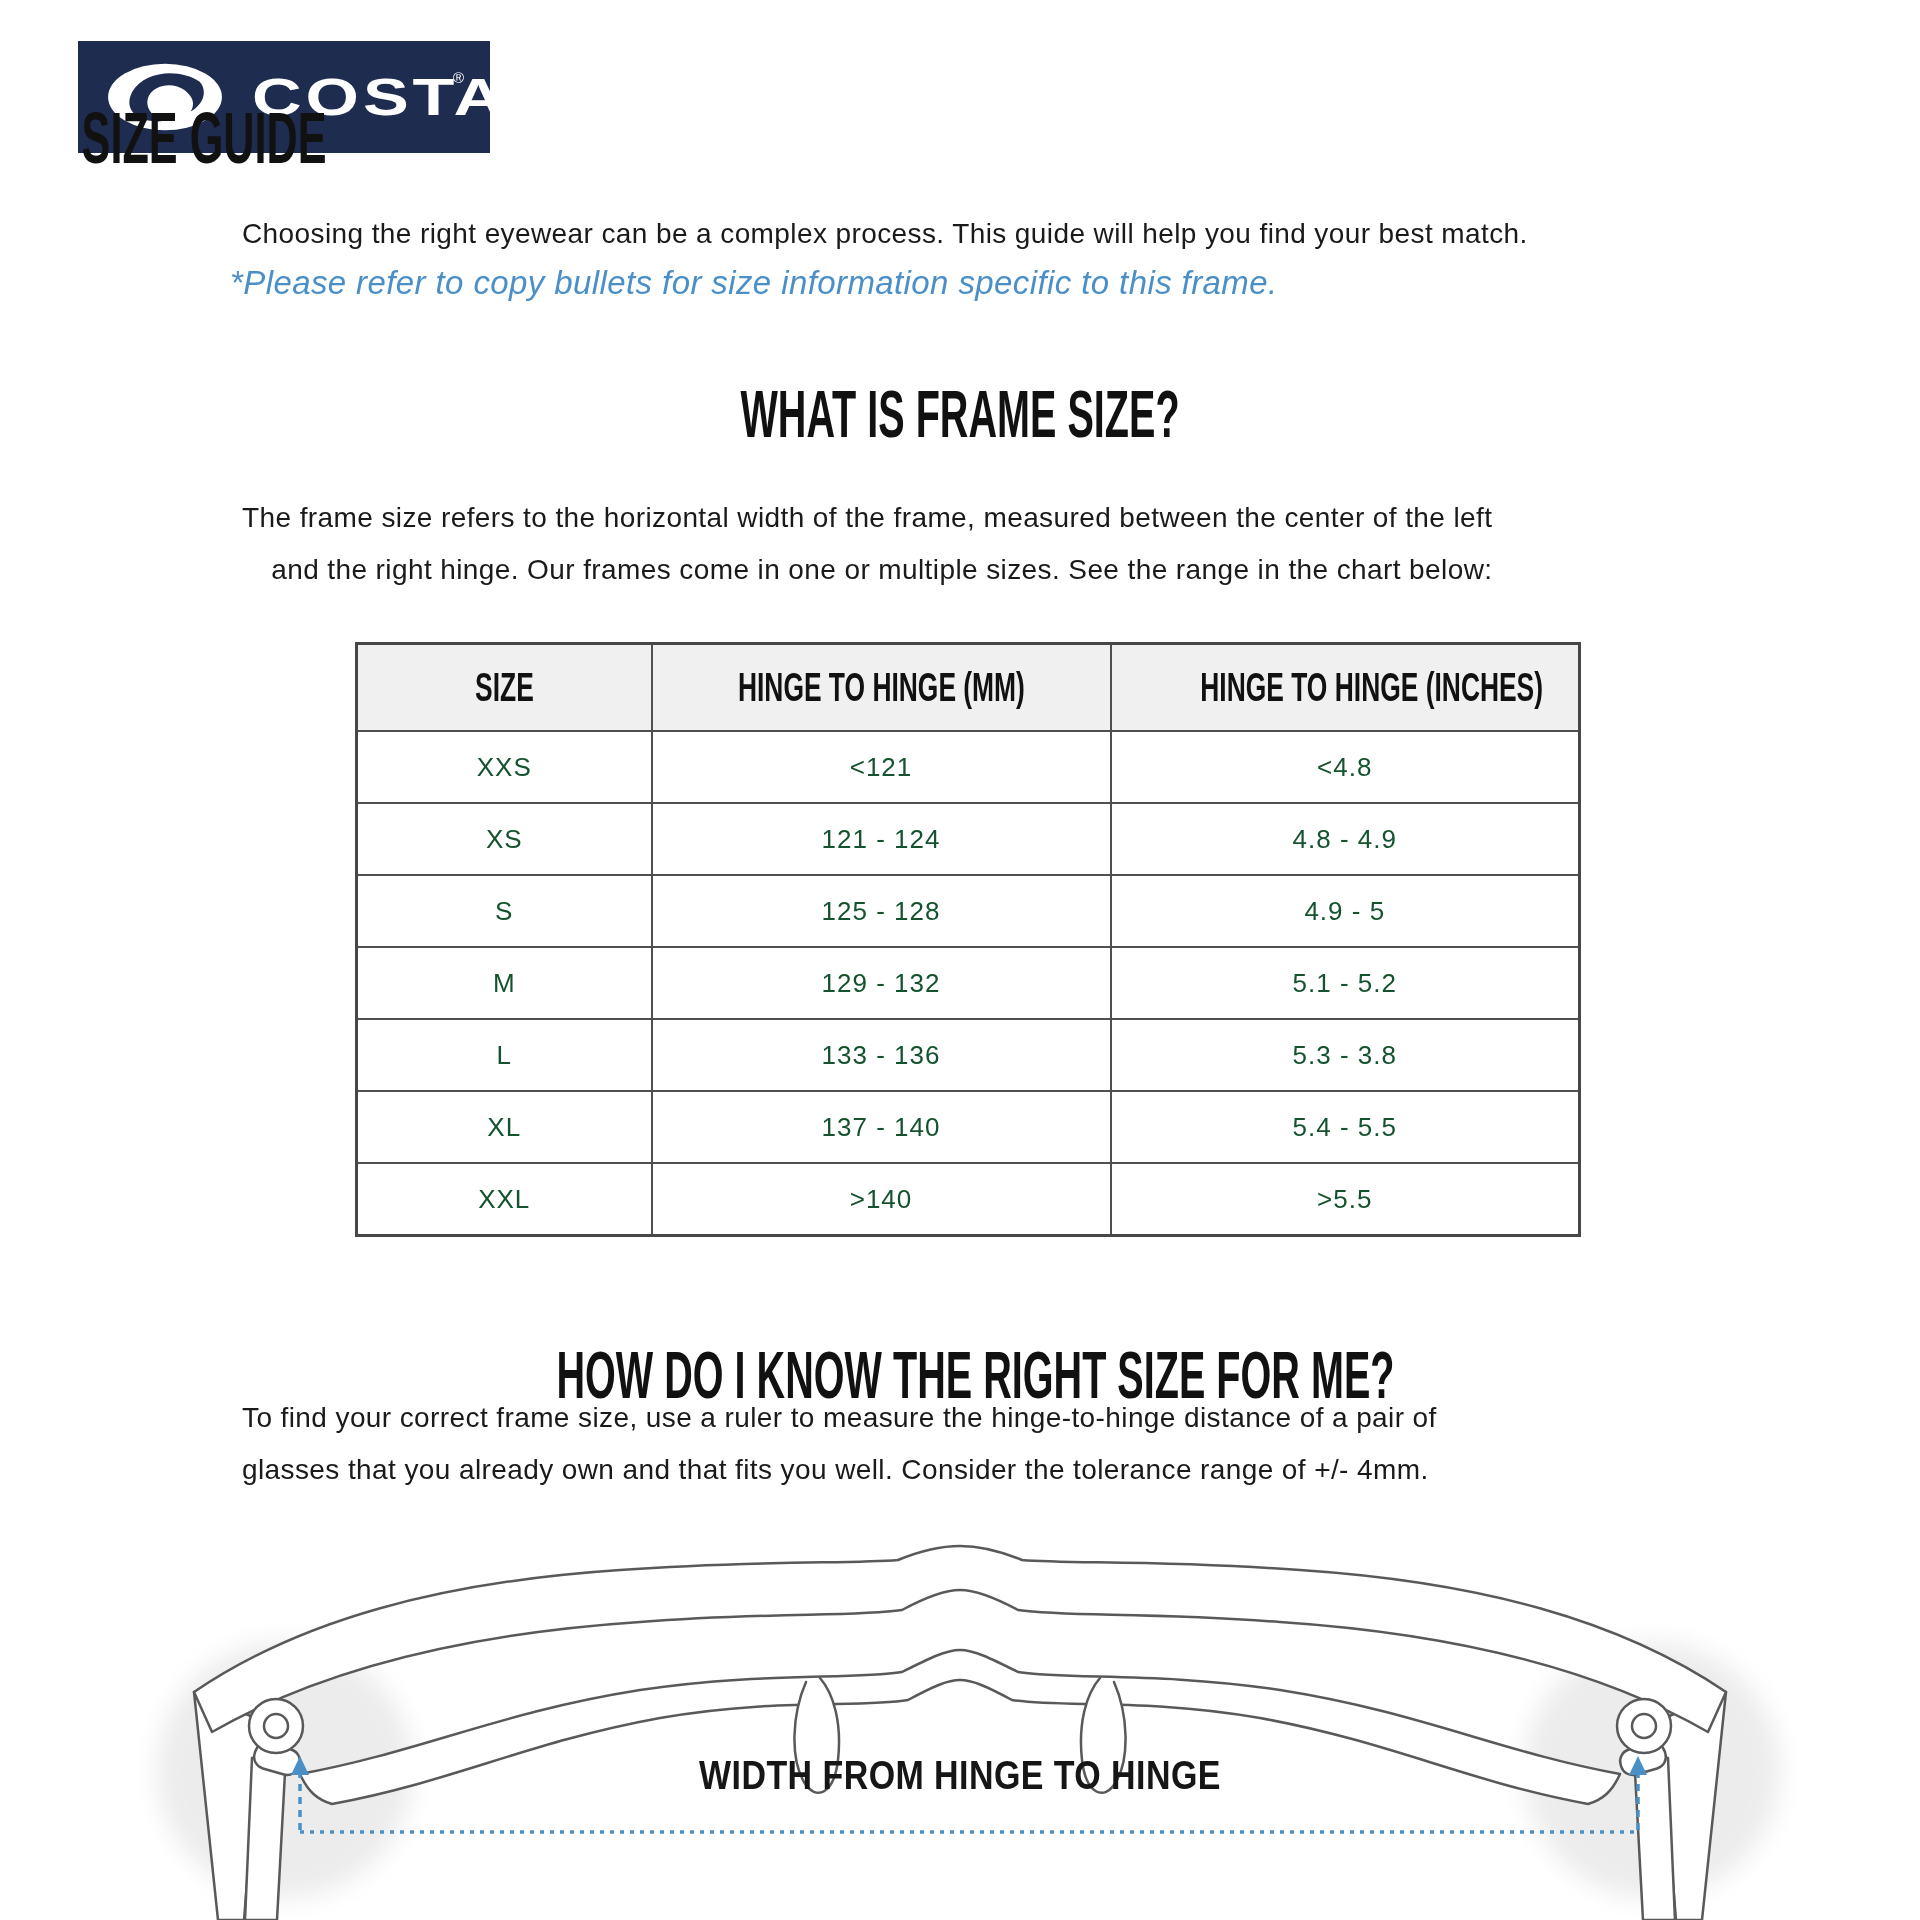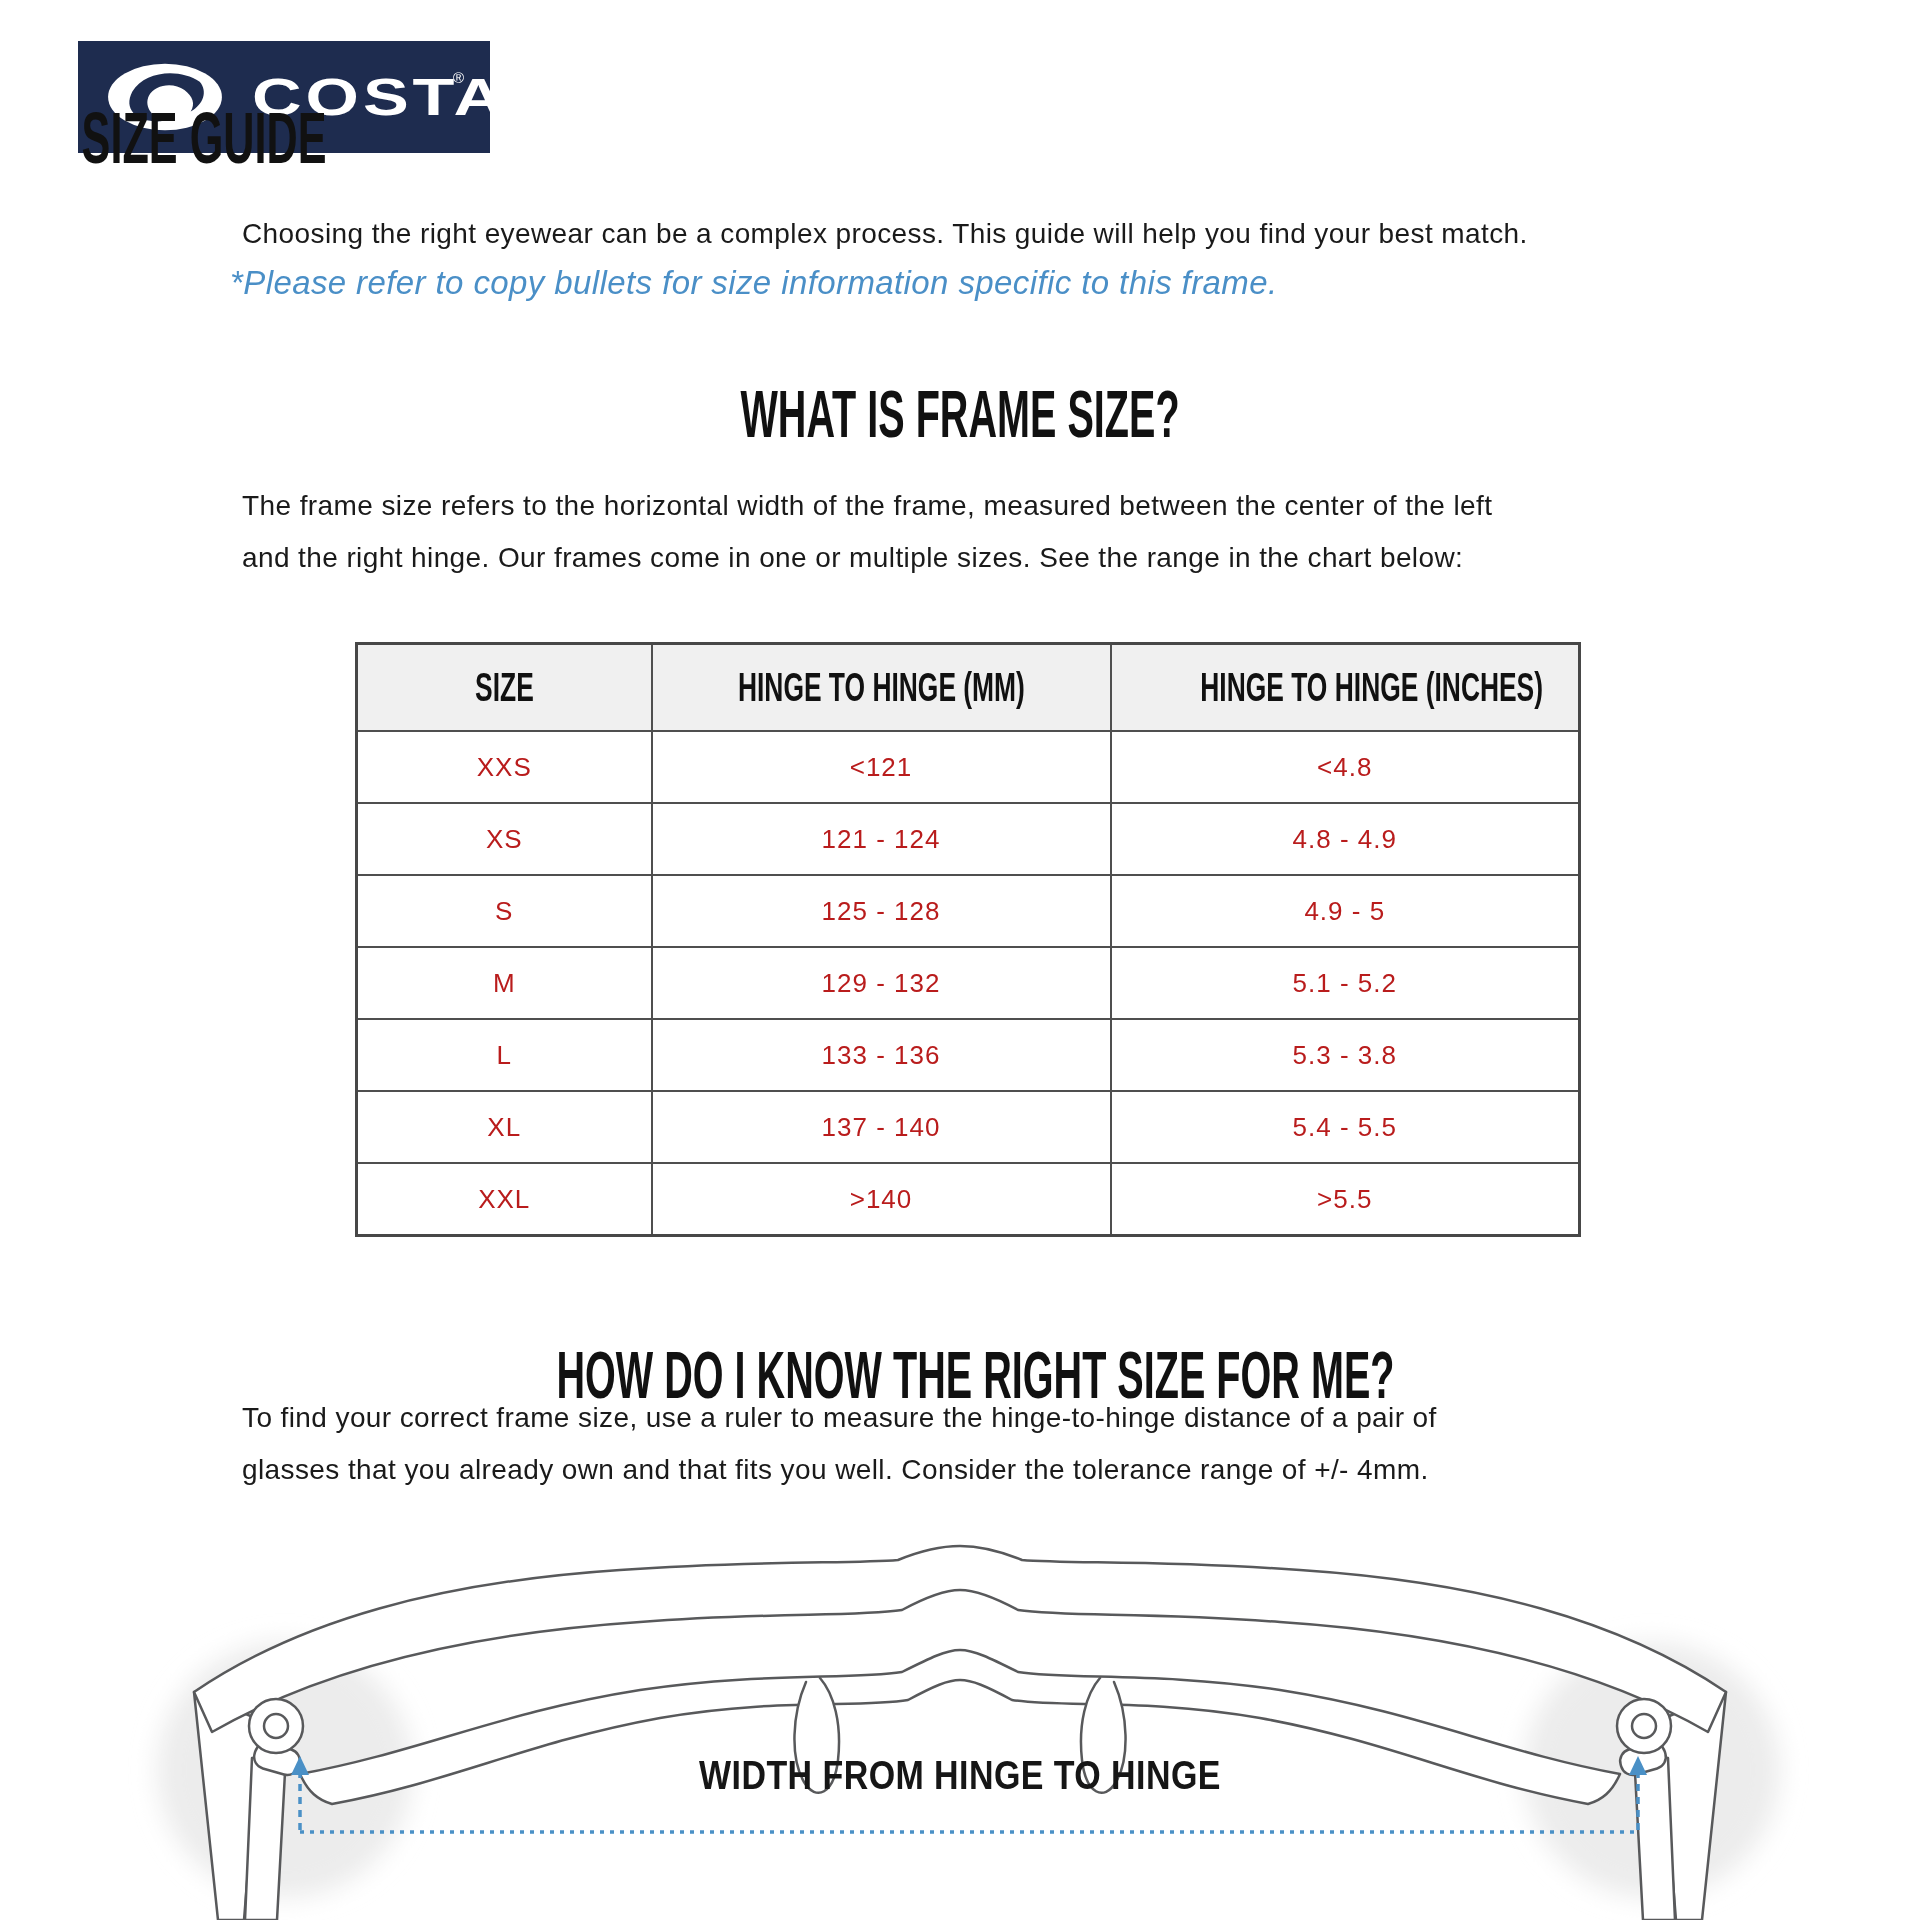--- a/index.html
+++ b/index.html
@@ -38,32 +38,32 @@
   
   .intro-line{
     position:absolute;left:242px;top:218px;font-size:28px;letter-spacing:0.4px;
     white-space:nowrap;
   }
   .note-line{
     position:absolute;left:230px;top:264px;font-size:33px;font-style:italic;
     color:#4a8fc7;letter-spacing:0.4px;white-space:nowrap;
   }
   .para{position:absolute;left:242px;font-size:28px;line-height:52px;letter-spacing:0.4px;}
-  .para-frame{top:480px;}
+  .para-frame{top:492px;text-align:right;}
   .para-right{top:1392px;}
   .para-line{white-space:nowrap;}
   
   table.size-table{
     position:absolute;left:355px;top:642px;width:1223px;
     border-collapse:collapse;table-layout:fixed;
     border:3px solid #474747;
   }
   .size-table th,.size-table td{border:2.5px solid #4f4f4f;text-align:center;vertical-align:middle;padding:0;}
   .size-table th{height:85px;background:#f0f0f0;font-size:40px;color:#111;}
-  .size-table td{height:70px;font-size:26px;letter-spacing:1px;color:#b91c1c;}
+  .size-table td{height:70px;font-size:26px;letter-spacing:1px;color:#14532d;}
   
   .diagram{position:absolute;left:0;top:1520px;width:1920px;height:400px;}
   .diagram svg{display:block;width:1920px;height:400px;}
   .diagram-label{
     position:absolute;left:0;top:1755px;width:100%;text-align:center;
     font-size:40px;font-weight:bold;letter-spacing:0.5px;color:#161616;line-height:1;
   }
 </style>
 </head>
 <body>

